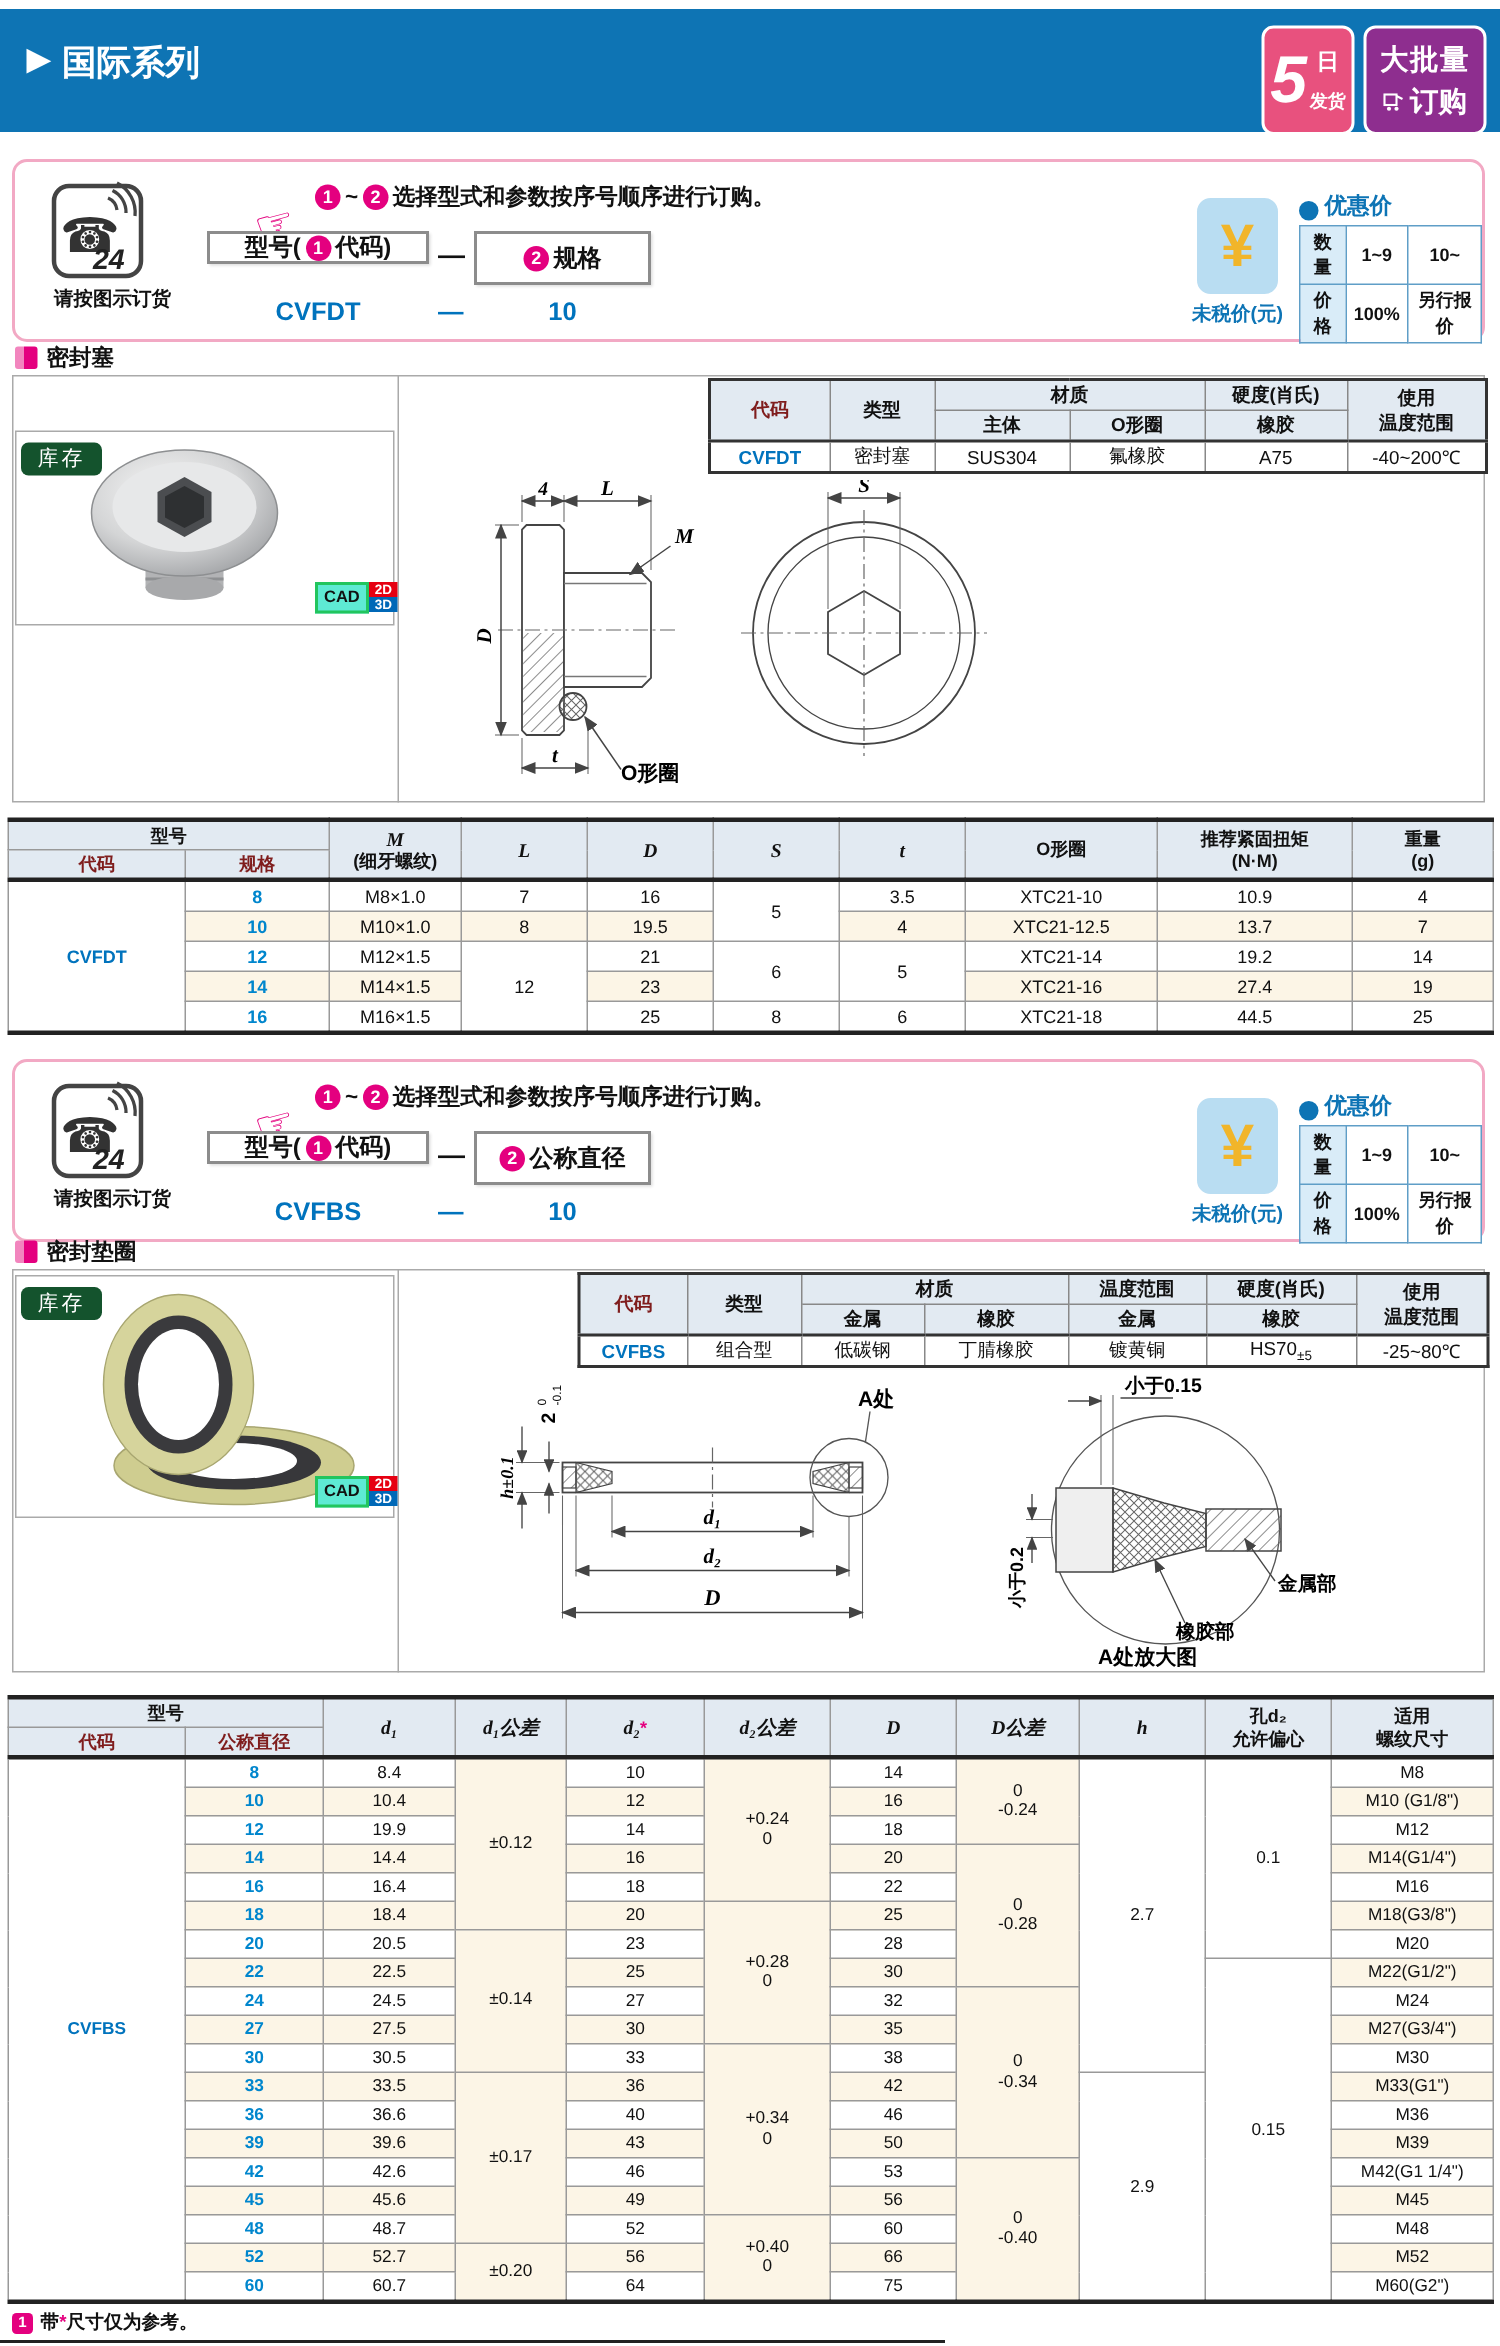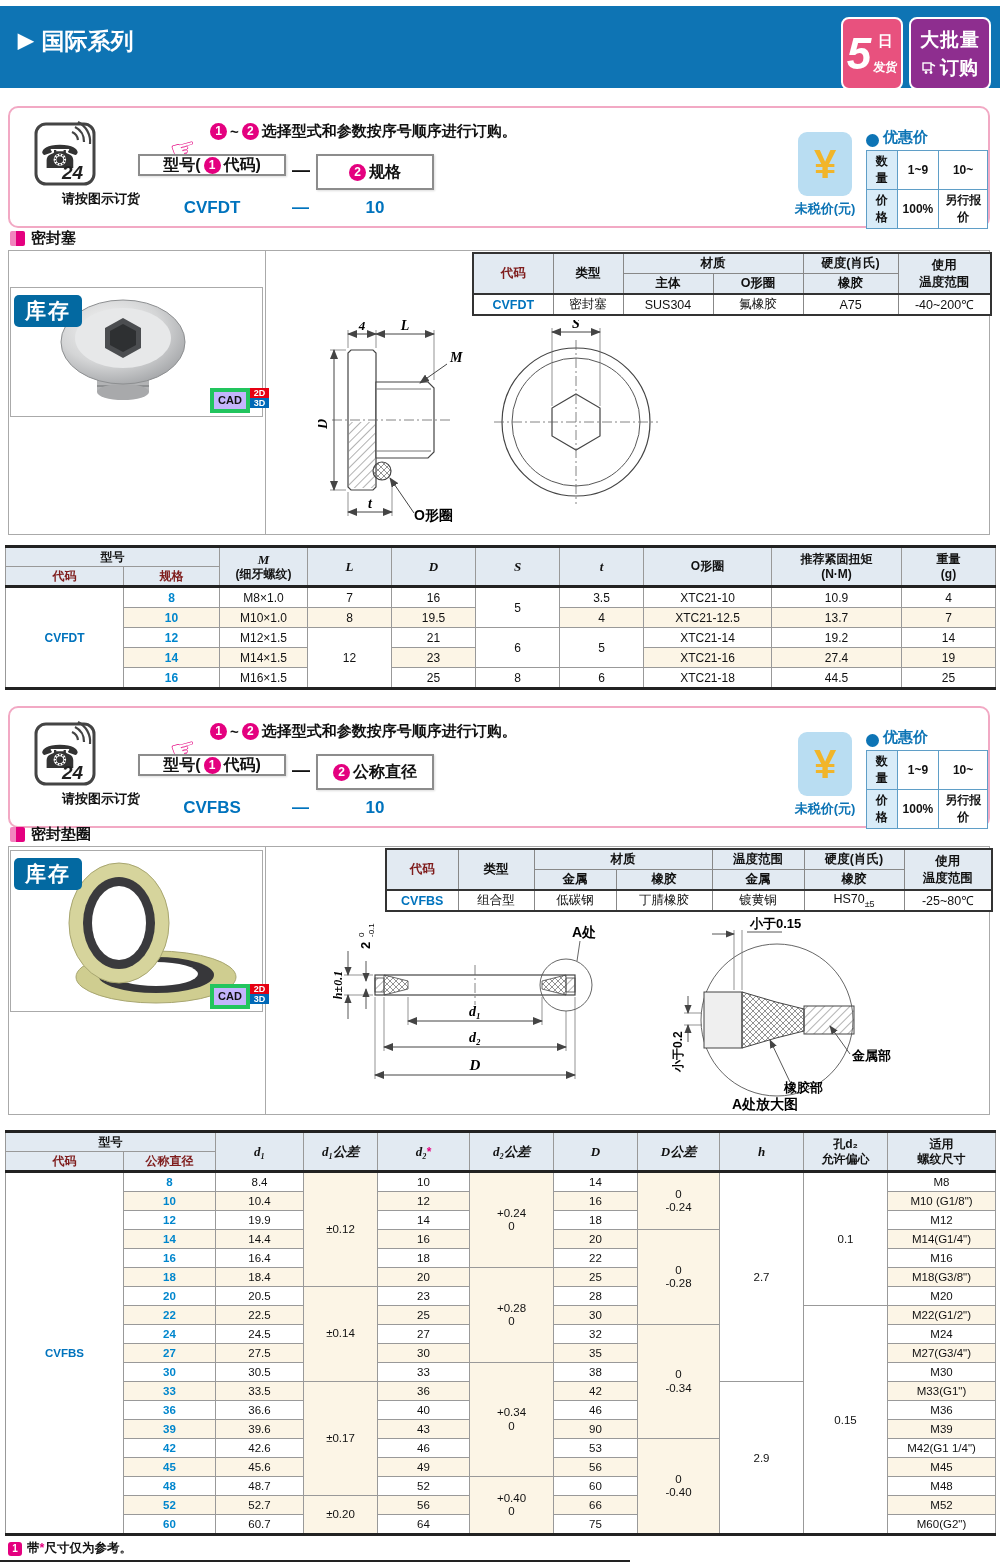--- a/index.html
+++ b/index.html
@@ -15,21 +15,21 @@
   .badge{border:2px solid #fff;border-radius:8px;color:#fff;font-weight:bold;box-sizing:border-box}
   .bday{left:841px;top:11px;width:62px;height:73px;background:#e8517e;display:flex;align-items:center;justify-content:center;gap:2px}
   .bday .n{font-size:44px;font-style:italic;line-height:1}
   .bday .col{display:flex;flex-direction:column;align-items:center}
   .bday .u{font-size:15px}.bday .s{font-size:12px;margin-top:8px}
   .bbulk{left:909px;top:11px;width:82px;height:73px;background:#8e2e8f;display:flex;flex-direction:column;align-items:center;justify-content:center;gap:2px}
   .bbulk .l1{font-size:19px;letter-spacing:1px}
   .bbulk .l2{font-size:19px;display:flex;align-items:center;gap:3px}
   
   .opanel{width:982px;height:122px;border:2px solid #f2a9c4;border-radius:10px;background:#fff;box-sizing:border-box}
-  .phonecap{left:0px;top:82px;width:130px;text-align:right;font-size:13px;font-weight:bold}
+  .phonecap{left:0px;top:82px;width:130px;text-align:center;font-size:13px;font-weight:bold}
   .hand{left:160px;top:24px;font-size:30px;color:#e4007f;transform:rotate(-15deg)}
   .instr{left:200px;top:14px;display:flex;align-items:center;gap:3px;font-size:15px;font-weight:bold}
   .circ{display:inline-block;width:17px;height:17px;border-radius:50%;background:#e4007f;color:#fff;
         font-size:12px;font-weight:bold;text-align:center;line-height:17px;flex:0 0 auto}
   .mbox{border:2px solid #8c8c8c;background:#fff;display:flex;align-items:center;justify-content:center;
         gap:3px;font-size:16px;font-weight:bold;box-sizing:border-box;box-shadow:1px 1px 2px #ddd}
   .b1{left:128px;top:46px;width:148px;height:22px}
   .b2{left:306px;top:46px;width:118px;height:36px}
   .dashA{left:282px;top:52px;font-size:18px;font-weight:bold}
   .codeln{top:90px;font-size:17px;font-weight:bold;color:#0073bd;text-align:center}
@@ -42,23 +42,23 @@
   .pdot{width:13px;height:13px;border-radius:50%;background:#0d74b5}
   table.ptab{left:856px;top:42px;border-collapse:collapse}
   table.ptab td{border:1px solid #5f9ec7;font-size:12px;padding:2px 5px;text-align:center;font-weight:bold;background:#fff}
   table.ptab td.lb{background:#d9ecf8}
   
   .sectit{display:flex;align-items:center;gap:6px;font-size:15px;font-weight:bold}
   .secicon{width:15px;height:15px;border-radius:2px;background:linear-gradient(90deg,#f285be 0 40%,#e4007f 40%)}
   .secbox{border:1px solid #aaa;background:#fff;box-sizing:border-box}
   .vdiv{width:1px;background:#aaa}
   .photobox{border:1px solid #aaa;background:#fff;box-sizing:border-box}
-  .stock{background:#0369a1;color:#fff;font-weight:bold;font-size:21px;padding:2px 11px;border-radius:5px;letter-spacing:2px}
+  .stock{background:#14532d;color:#fff;font-weight:normal;font-size:14px;padding:2px 11px;border-radius:5px;letter-spacing:2px}
   .cad{display:flex;align-items:stretch}
-  .cad .cadc{border:4px solid #22c55e;background:#c4b5fd;font-weight:bold;font-size:11px;padding:3px 4px;line-height:1}
+  .cad .cadc{border:2px solid #22c55e;background:#5eead4;font-weight:bold;font-size:11px;padding:3px 4px;line-height:1}
   .cad .cstack{display:flex;flex-direction:column}
   .cad .c2{background:#e60012;color:#fff;font-size:9px;font-weight:bold;padding:0 4px;line-height:10px}
   .cad .c3{background:#0068b7;color:#fff;font-size:9px;font-weight:bold;padding:0 4px;line-height:10px}
   
   table.spec{border-collapse:collapse;background:#fff}
   table.spec th,table.spec td{border:1px solid #888;font-size:12.5px;text-align:center;padding:1px 2px;height:17px}
   table.spec{border:2px solid #333}
   table.spec th{background:#e2eaf2;font-weight:bold}
   table.spec tbody td{border-top:2px solid #333}
   .mg{color:#7f1d1d}
@@ -696,21 +696,21 @@
         <td class="sz">36</td>
         <td>36.6</td>
         <td>40</td>
         <td>46</td>
         <td>M36</td>
       </tr>
       <tr>
         <td class="sz">39</td>
         <td>39.6</td>
         <td>43</td>
-        <td>90</td>
+        <td>50</td>
         <td>M39</td>
       </tr>
       <tr>
         <td class="sz">42</td>
         <td>42.6</td>
         <td>46</td>
         <td>53</td>
         <td rowspan="5" class="tol">0
 -0.40</td>
         <td>M42(G1 1/4")</td>

